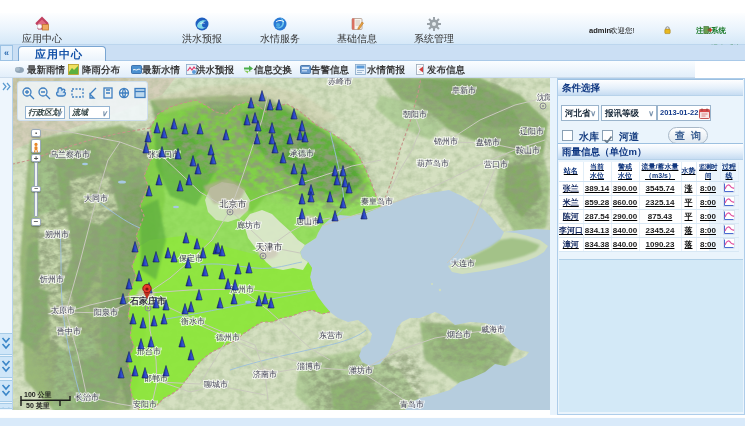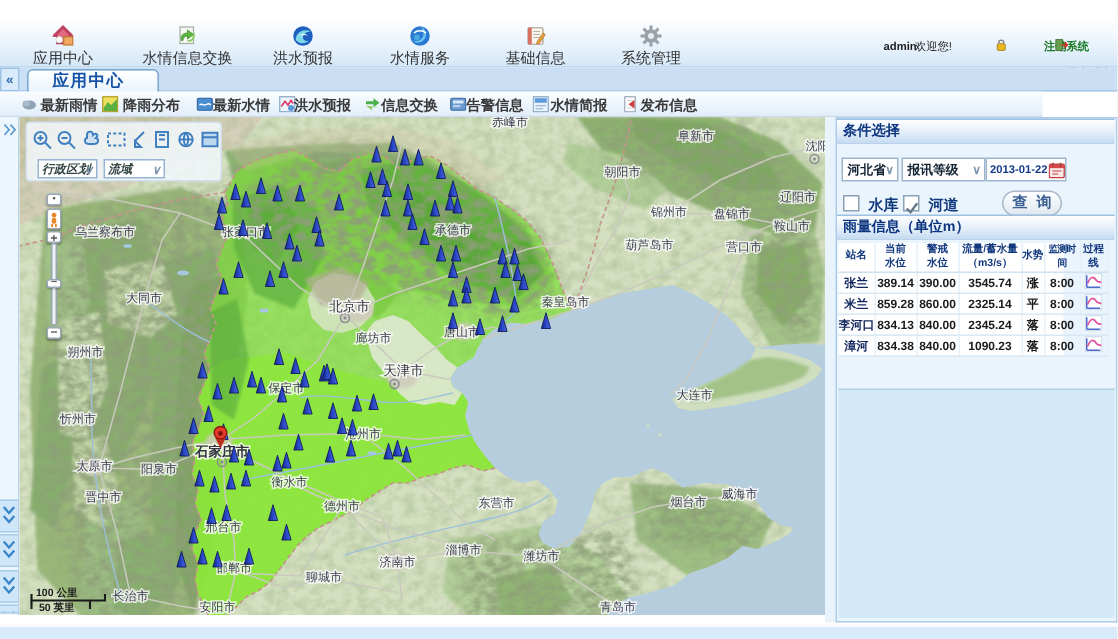--- a/index.html
+++ b/index.html
@@ -39,49 +39,41 @@
 
 .zbtn{position:absolute;left:18px;width:10px;background:#fff;border:1px solid #9aa9b8;border-radius:2px;box-shadow:0 1px 1px rgba(0,0,0,.25);text-align:center;color:#555;font-weight:bold;}
 
 #rpanel{left:558px;top:78px;width:187px;height:337px;background:#eaf4fc;border:1px solid #aecdea;border-left:none;}
 .pbar{position:absolute;left:0;width:185px;height:17px;background:linear-gradient(#fefeff,#e4effa 55%,#c6dcf2);border-top:1px solid #9dc0e0;border-bottom:1px solid #b7d2ea;color:#0d3580;font-size:9.5px;font-weight:bold;line-height:16px;padding-left:4px;}
 .rsel{position:absolute;height:16px;background:#fff;border:1px solid #9ab4cc;font-size:8.5px;font-weight:bold;color:#123;line-height:14px;padding-left:3px;}
 .rsel .ar{position:absolute;right:2px;top:4px;color:#7a93ad;font-size:8px;line-height:8px;}
 .cb{position:absolute;width:11px;height:11px;background:#fff;border:1px solid #8aa0b4;}
 .cblab{position:absolute;font-size:10px;font-weight:bold;color:#123a7e;}
 #qbtn{position:absolute;left:110px;top:48px;width:40px;height:17px;background:linear-gradient(#ffffff,#dfe8f0);border:1px solid #a8b8c8;border-radius:9px;color:#3b5f92;font-size:10px;font-weight:bold;text-align:center;line-height:15px;letter-spacing:6px;text-indent:6px;}
-#rtable{position:absolute;left:1px;top:83px;width:150px;background:#fff;}
+#rtable{position:absolute;left:1px;top:83px;width:150px;background:#fff;text-decoration:underline;}
 #rtable table{border-collapse:collapse;width:179px;table-layout:fixed;}
 #rtable th{border-right:1px solid #e2eef8;font-size:7px;font-weight:bold;color:#10367e;border-bottom:1px solid #cfe2f2;padding:1px 0;line-height:8.5px;}
 #rtable th.sm{font-size:6.5px;letter-spacing:-0.5px;}
 #rtable td{border-right:1px solid #e8f1fa;font-size:8px;font-weight:bold;color:#1a1a1a;border-bottom:1px solid #d8e8f5;text-align:center;padding:0;height:13px;line-height:13px;white-space:nowrap;overflow:hidden;}
 #rtable td svg{vertical-align:-2px;}
 #rtable td.stn{color:#10265e;}
 #belowtable{position:absolute;left:1px;top:180px;width:184px;height:153px;background:#d3e9f7;border-top:1px solid #b0d0e8;}
 </style>
 </head>
 <body>
 <div id="stage">
   <div id="menubar" class="abs">
     <div class="mitem" style="left:7px;">
       <svg class="mic" viewBox="0 0 16 16">
           <path d="M2 8 L8 2 L14 8 L12 8 L12 13 L4 13 L4 8 Z" fill="#e06a80" stroke="#b03050" stroke-width="1"></path>
           <path d="M2 8 L8 2 L14 8" fill="none" stroke="#c04060" stroke-width="2"></path>
           <circle cx="5.5" cy="10.5" r="2.2" fill="#fff" stroke="#ccc" stroke-width=".5"></circle>
           <rect x="8.5" y="8.5" width="6" height="5.5" fill="#f0a860" stroke="#c07830" stroke-width=".8"></rect>
         </svg>
       <span class="mtx">应用中心</span>
-    </div>
-    <div class="mitem" style="left:90px;">
-      <svg class="mic" viewBox="0 0 16 16">
-          <rect x="3" y="2" width="9" height="11" fill="#f4f7f4" stroke="#a0b0a0" stroke-width=".8"></rect>
-          <path d="M4 11 C3 8 5 6 8 6 L8 4 L12 7 L8 10 L8 8 C6 8 5 9 5 11 Z" fill="#5cb840" stroke="#3a8a28" stroke-width=".5"></path>
-          <path d="M12 6 C13 9 11 12 8 11" fill="none" stroke="#8ac860" stroke-width="1.2"></path>
-        </svg>
-      <span class="mtx">水情信息交换</span>
     </div>
     <div class="mitem" style="left:167px;">
       <svg class="mic" viewBox="0 0 16 16">
           <circle cx="8" cy="8" r="6.5" fill="#1e5fc0"></circle>
           <path d="M3 10 C4 5 9 3 13 5 C10 5 8 7 8 9 C8 11 10 12 12 11 C9 14 4 13 3 10 Z" fill="#7fd8e8"></path>
           <path d="M6 8 C7 6 10 6 11 8 C10 7 8 7 6 8 Z" fill="#fff"></path>
         </svg>
       <span class="mtx">洪水预报</span>
     </div>
     <div class="mitem" style="left:245px;">
@@ -654,20 +646,33 @@
               <td>2325.14</td>
               <td>平</td>
               <td>8:00</td>
               <td><svg width="12" height="11" viewBox="0 0 12 11">
                   <rect x="0.5" y="0.5" width="11" height="10" fill="#fff" stroke="#c8d4e4" stroke-width=".6"></rect>
                   <path d="M1.5 9.5 V1.5 M1.5 9.5 H10.5" stroke="#4a6ad0" stroke-width="1"></path>
                   <path d="M2 7 C4 2 6 2 8 5 C9 6.5 10 5.5 11 6.5" stroke="#e050a0" fill="none" stroke-width="1.2"></path>
                 </svg></td>
             </tr>
         <tr>
+              <td class="stn">陈河</td>
+              <td>287.54</td>
+              <td>290.00</td>
+              <td>875.43</td>
+              <td>平</td>
+              <td>8:00</td>
+              <td><svg width="12" height="11" viewBox="0 0 12 11">
+                  <rect x="0.5" y="0.5" width="11" height="10" fill="#fff" stroke="#c8d4e4" stroke-width=".6"></rect>
+                  <path d="M1.5 9.5 V1.5 M1.5 9.5 H10.5" stroke="#4a6ad0" stroke-width="1"></path>
+                  <path d="M2 7 C4 2 6 2 8 5 C9 6.5 10 5.5 11 6.5" stroke="#e050a0" fill="none" stroke-width="1.2"></path>
+                </svg></td>
+            </tr>
+        <tr>
               <td class="stn">李河口</td>
               <td>834.13</td>
               <td>840.00</td>
               <td>2345.24</td>
               <td>落</td>
               <td>8:00</td>
               <td><svg width="12" height="11" viewBox="0 0 12 11">
                   <rect x="0.5" y="0.5" width="11" height="10" fill="#fff" stroke="#c8d4e4" stroke-width=".6"></rect>
                   <path d="M1.5 9.5 V1.5 M1.5 9.5 H10.5" stroke="#4a6ad0" stroke-width="1"></path>
                   <path d="M2 7 C4 2 6 2 8 5 C9 6.5 10 5.5 11 6.5" stroke="#e050a0" fill="none" stroke-width="1.2"></path>

